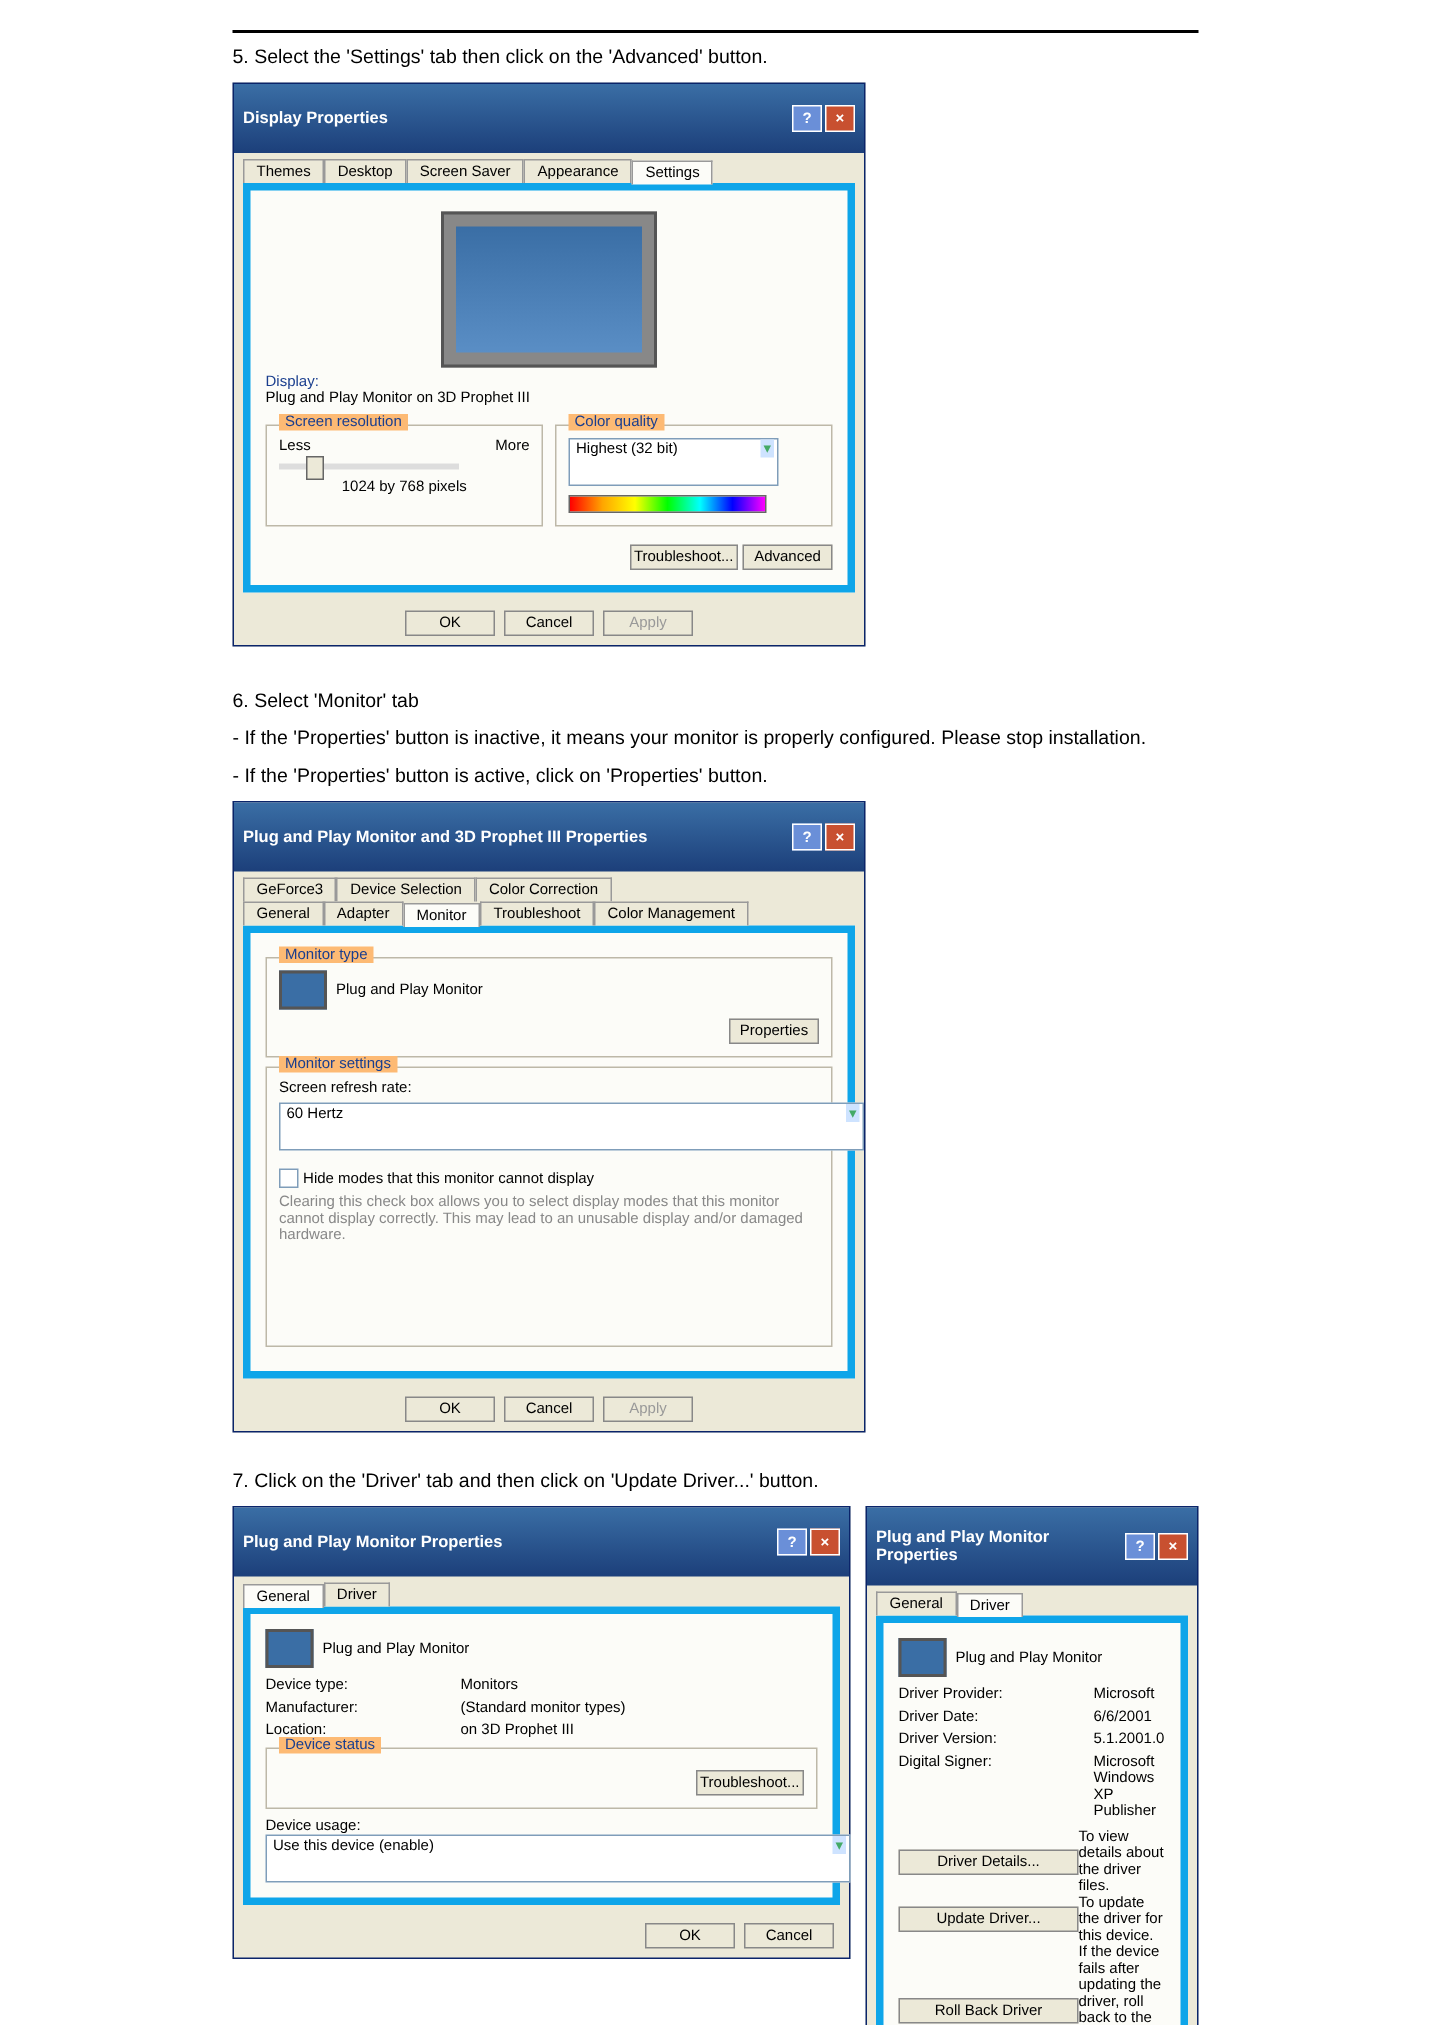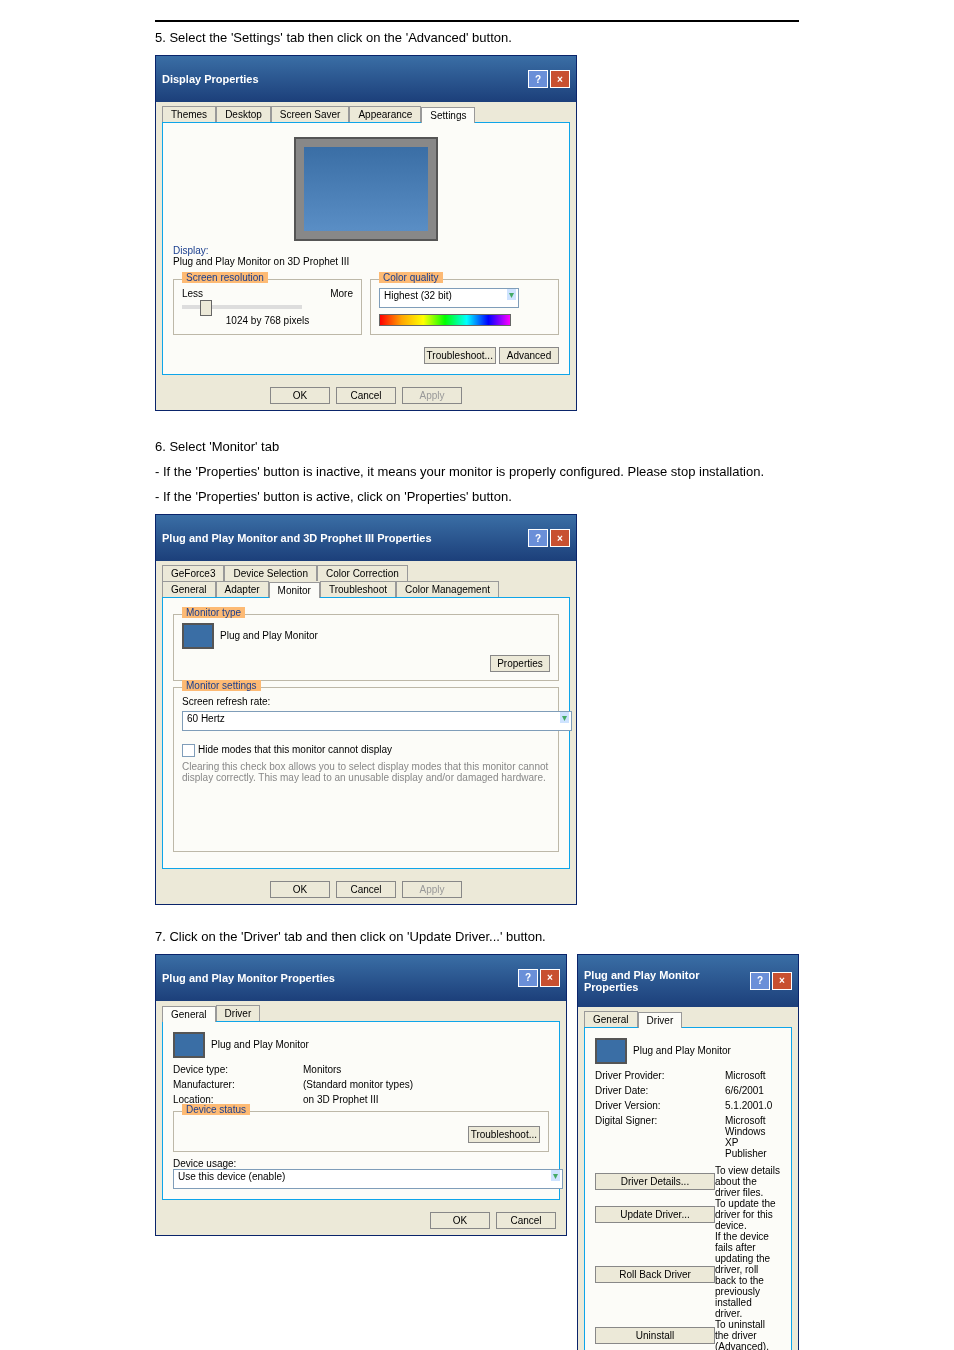--- a/index.html
+++ b/index.html
@@ -8,28 +8,28 @@
 .instr{font-size:13px;margin:8px 0 10px}
 .dlg{background:#ece9d8;border:1px solid #0a246a;display:inline-block;font-size:11px;color:#000}
 .tbar{background:linear-gradient(#3a6ea5,#1c3f7a);color:#fff;padding:14px 6px;display:flex;align-items:center;justify-content:space-between}
 .tbar-left{display:flex;align-items:center;gap:4px;font-weight:bold}
 .tbar-btns{display:flex;gap:2px}
 .tbar-btn{width:18px;height:16px;background:#c85030;border:1px solid #fff;display:flex;align-items:center;justify-content:center;font-size:10px;font-weight:bold}
 .tbar-btn.help{background:#6a8fd8}
 .tabs{display:flex;padding:4px 6px 0;gap:0}
 .tab{background:#ece9d8;border:1px solid #999;border-bottom:none;padding:2px 8px;font-size:10px;cursor:pointer}
 .tab.active{background:#fcfcf8;position:relative;top:1px}
-.pane{background:#fcfcf8;border:1px solid #0ea5e9;margin:0 6px 6px;padding:10px}
+.pane{background:#fcfcf8;border:5px solid #0ea5e9;margin:0 6px 6px;padding:10px}
 .fs{border:1px solid #bdb8a8;padding:8px;margin:6px 0;position:relative}
 .fs-title{position:absolute;top:-8px;left:8px;background:#fdba74;padding:0 4px;color:#1a3e8e;font-size:10px}
 .btn{background:#ece9d8;border:1px solid #888;padding:2px 2px;font-size:10px;cursor:pointer;min-width:60px;text-align:center}
 .btn:disabled,.btn.dis{color:#999}
 .btnrow{display:flex;gap:6px;justify-content:center;padding:6px}
 .lbl{color:#1a3e8e;font-size:10px}
-.combo{border:1px solid #7f9db9;background:#fff;padding:1px 14px 6px 4px;font-size:10px;position:relative;display:inline-block}
+.combo{border:1px solid #7f9db9;background:#fff;padding:1px 14px 18px 4px;font-size:10px;position:relative;display:inline-block}
 .combo:after{content:"▾";position:absolute;right:2px;top:0;background:#cee3ff;padding:0 2px;color:#4a6}
 .monitor-prev{width:140px;height:100px;margin:4px auto;background:#888;border:2px solid #555;position:relative}
 .monitor-prev:after{content:"";position:absolute;inset:8px;background:linear-gradient(#3a6ea5,#5a8ec5)}
 .slider{height:4px;background:#ddd;width:120px;position:relative;margin:6px 0}
 .slider:before{content:"";position:absolute;left:18px;top:-5px;width:10px;height:14px;background:#ece9d8;border:1px solid #666}
 .colorbar{height:10px;background:linear-gradient(to right,red,orange,yellow,lime,cyan,blue,magenta);width:130px;border:1px solid #666}
 .sec6{margin-top:28px}
 .mon-icon{width:28px;height:22px;background:#3a6ea5;border:2px solid #555;display:inline-block;vertical-align:middle;margin-right:6px}
 .kv{display:grid;grid-template-columns:120px auto;gap:4px 10px;font-size:10px;margin:6px 0}
 .textarea{border:1px solid #7f9db9;background:#fff;height:72px;padding:3px;font-size:10px}

